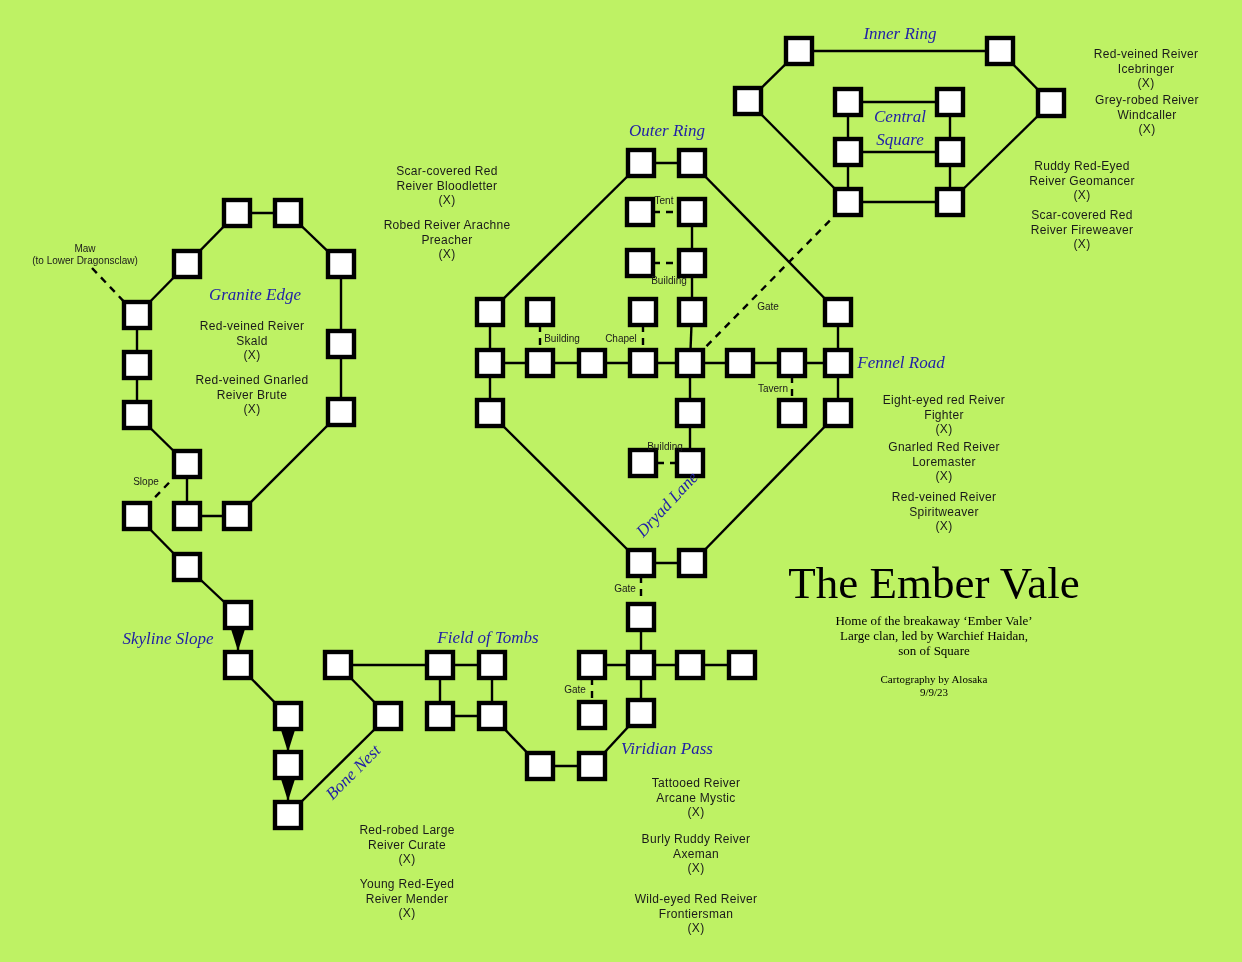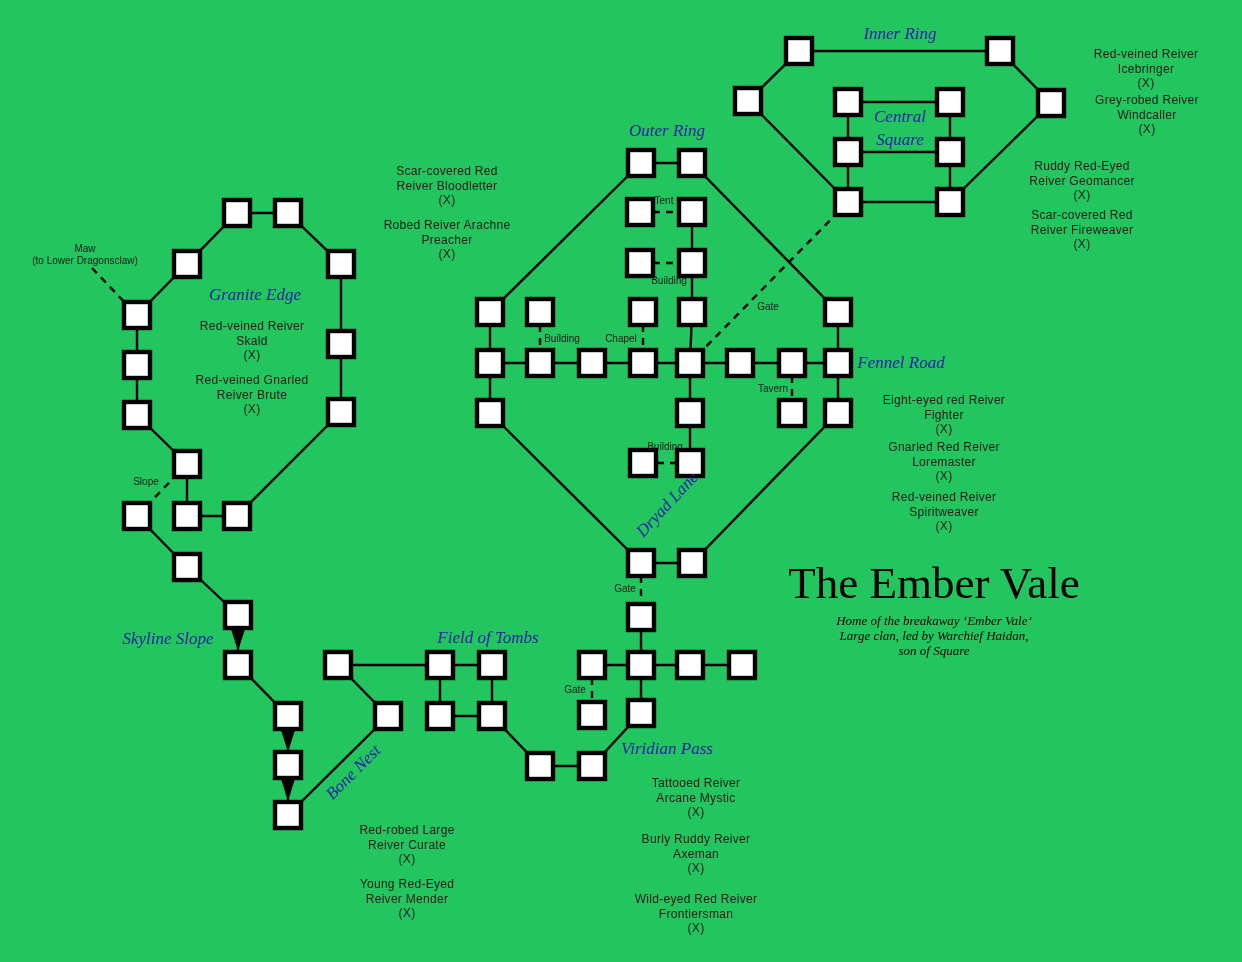--- a/index.html
+++ b/index.html
@@ -1,36 +1,36 @@
 <!DOCTYPE html>
 <html><head>
 <meta charset="utf-8">
 <style>
   html,body { margin:0; padding:0; background:#ffffff; }
-  .canvas { position:relative; width:1242px; height:962px; background:#22c55e; overflow:hidden;
+  .canvas { position:relative; width:1242px; height:962px; background:#bef264; overflow:hidden;
             font-family:"Liberation Sans", sans-serif; }
   #map-svg { position:absolute; left:0; top:0; }
 
   .edge       { stroke:#000; stroke-width:2.4; fill:none; }
   .edge.dash  { stroke-dasharray:7 6; }
   .room       { fill:#fff; stroke:#000; stroke-width:4.4; }
   .oneway     { fill:#000; stroke:none; }
 
   .area-label { font-family:"Liberation Serif", serif; font-style:italic; font-size:17px;
                 text-anchor:middle; }
   .poi-label  { font-family:"Liberation Sans", sans-serif; font-size:10px; fill:#1a1a1a;
                 text-anchor:middle; }
   .mob-label  { font-family:"Liberation Sans", sans-serif; font-size:12px; fill:#1a1a1a;
                 letter-spacing:0.3px; text-anchor:middle; }
 
   .title-block { position:absolute; left:778px; top:560px; width:312px; text-align:center;
                  color:#000; }
   .map-title   { font-family:Liberation Serif, serif; font-size:45px; line-height:46px;
                  white-space:nowrap; }
-  .map-subtitle{ margin-top:7px; font-family:"Liberation Serif", serif; font-style:italic;
+  .map-subtitle{ margin-top:7px; font-family:"Liberation Serif", serif; 
                  font-size:13px; line-height:15px; }
   .map-credit  { margin-top:15px; font-family:"Liberation Serif", serif; font-size:11px;
                  line-height:13px; }
 </style>
 </head>
 <body>
 
 <div class="canvas">
   <svg id="map-svg" width="1242" height="962" viewBox="0 0 1242 962">
       <line x1="799" y1="51" x2="1000" y2="51" class="edge"></line>
@@ -224,14 +224,18 @@
       <text x="696" y="903" class="mob-label"><tspan x="696" y="903">Wild-eyed Red Reiver</tspan><tspan x="696" y="917.6">Frontiersman</tspan><tspan x="696" y="932.2">(X)</tspan></text>
     </svg>
 
   <div class="title-block">
     <div class="map-title">The Ember Vale</div>
     <div class="map-subtitle">
       <div>Home of the breakaway ‘Ember Vale’</div>
       <div>Large clan, led by Warchief Haidan,</div>
       <div>son of Square</div>
     </div>
+    <div class="map-credit">
+      <div>Cartography by Alosaka</div>
+      <div>9/9/23</div>
+    </div>
   </div>
 </div>
 
 </body></html>

